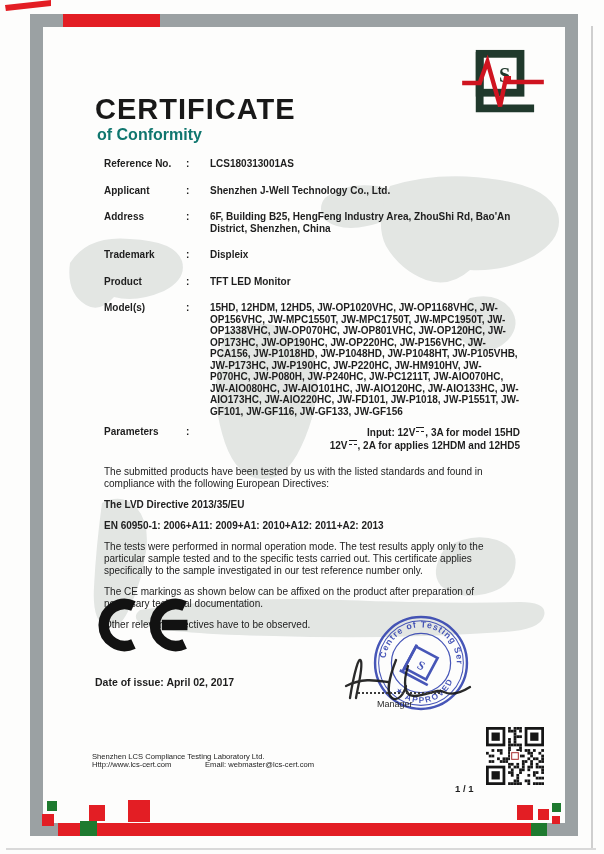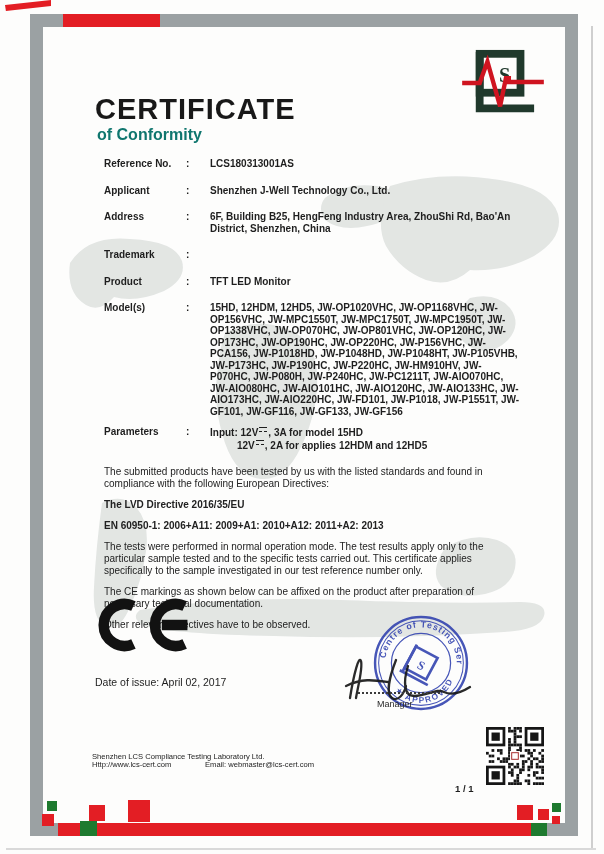--- a/index.html
+++ b/index.html
@@ -33,31 +33,31 @@
   .title-block{position:absolute;left:95px;top:94px;}
   .title{font-size:29px;font-weight:bold;letter-spacing:1px;color:#181818;line-height:30px;}
   .subtitle{font-size:16px;font-weight:bold;color:#0f766e;margin-top:2px;margin-left:2px;}
 
   
   .content{position:absolute;left:104px;top:158px;width:416px;}
   .frow{display:grid;grid-template-columns:82px 24px 1fr;column-gap:0;
     font-size:10px;font-weight:bold;line-height:11.5px;margin-bottom:15px;}
   .frow .lab{white-space:nowrap;}
   .frow.models{margin-bottom:9px;}
-  .pval .pline{display:block;}
+  .pval .pline{display:block;text-align:right;}
   .pval .indent{padding-left:27px;}
   .dc{display:inline-block;width:10px;height:9px;position:relative;vertical-align:1px;}
   .dc::before{content:"";position:absolute;left:1px;right:1px;top:1px;border-top:1.6px solid #1e1e1e;}
   .dc::after{content:"";position:absolute;left:1px;right:1px;top:5px;border-top:1.6px dashed #1e1e1e;}
   .para{font-size:10px;line-height:12px;color:#222;margin:0 0 9px 0;}
   .para.b{font-weight:bold;margin-bottom:9px;}
 
   
   .ce{position:absolute;left:92px;top:590px;}
-  .date-line{position:absolute;left:95px;top:676px;font-size:10.5px;font-weight:normal;}
+  .date-line{position:absolute;left:95px;top:676px;font-size:10.5px;font-weight:bold;}
   .stamp{position:absolute;left:372px;top:614px;opacity:.88;}
   .signature{position:absolute;left:342px;top:648px;}
   .sign-dots{position:absolute;left:358px;top:692px;width:82px;border-bottom:2px dotted #3a3a3a;}
   .manager{position:absolute;left:377px;top:699px;font-size:9px;color:#2a2a2a;}
 
   
   .footer{position:absolute;left:92px;top:753px;font-size:7.6px;line-height:8.1px;color:#222;width:300px;}
   .footer .cols{display:grid;grid-template-columns:113px auto;}
   .page-num{position:absolute;left:455px;top:783px;font-size:9.5px;font-weight:bold;}
   .qr{position:absolute;left:486px;top:727px;}
@@ -123,20 +123,21 @@
       <span>Shenzhen J-Well Technology Co., Ltd.</span>
     </div>
     <div class="frow">
       <span class="lab">Address</span>
       <span>:</span>
       <span>6F, Building B25, HengFeng Industry Area, ZhouShi Rd, Bao'An District, Shenzhen, China</span>
     </div>
     <div class="frow">
       <span class="lab">Trademark</span>
       <span>:</span>
+      <span>Displeix</span>
     </div>
     <div class="frow">
       <span class="lab">Product</span>
       <span>:</span>
       <span>TFT LED Monitor</span>
     </div>
     <div class="frow models">
       <span class="lab">Model(s)</span>
       <span>:</span>
       <span>15HD, 12HDM, 12HD5, JW-OP1020VHC, JW-OP1168VHC, JW-OP156VHC, JW-MPC1550T, JW-MPC1750T, JW-MPC1950T, JW-OP1338VHC, JW-OP070HC, JW-OP801VHC, JW-OP120HC, JW-OP173HC, JW-OP190HC, JW-OP220HC, JW-P156VHC, JW-PCA156, JW-P1018HD, JW-P1048HD, JW-P1048HT, JW-P105VHB, JW-P173HC, JW-P190HC, JW-P220HC, JW-HM910HV, JW-P070HC, JW-P080H, JW-P240HC, JW-PC1211T, JW-AIO070HC, JW-AIO080HC, JW-AIO101HC, JW-AIO120HC, JW-AIO133HC, JW-AIO173HC, JW-AIO220HC, JW-FD101, JW-P1018, JW-P1551T, JW-GF101, JW-GF116, JW-GF133, JW-GF156</span>
@@ -144,21 +145,21 @@
     <div class="frow">
       <span class="lab">Parameters</span>
       <span>:</span>
       <span class="pval">
         <span class="pline"><span>Input: 12V</span><span class="dc"></span><span>, 3A for model 15HD</span></span>
         <span class="pline indent"><span>12V</span><span class="dc"></span><span>, 2A for applies 12HDM and 12HD5</span></span>
       </span>
     </div>
 
     <p class="para">The submitted products have been tested by us with the listed standards and found in compliance with the following European Directives:</p>
-    <p class="para b">The LVD Directive 2016/35/EU</p>
+    <p class="para b">The LVD Directive 2013/35/EU</p>
     <p class="para b">EN 60950-1: 2006+A11: 2009+A1: 2010+A12: 2011+A2: 2013</p>
     <p class="para">The tests were performed in normal operation mode. The test results apply only to the particular sample tested and to the specific tests carried out. This certificate applies specifically to the sample investigated in our test reference number only.</p>
     <p class="para">The CE markings as shown below can be affixed on the product after preparation of necessary technical documentation.</p>
     <p class="para">Other relevant Directives have to be observed.</p>
   </div>
 
   <svg class="ce" width="104" height="70" viewBox="0 0 134 72">
     <path d="M 53.4 11.5 A 27 27 0 1 0 53.4 60.5" fill="none" stroke="#121212" stroke-width="13.5"></path>
     <path d="M 119.4 11.5 A 27 27 0 1 0 119.4 60.5" fill="none" stroke="#121212" stroke-width="13.5"></path>
     <path d="M 90 36 H 123" stroke="#121212" stroke-width="13.5"></path>

